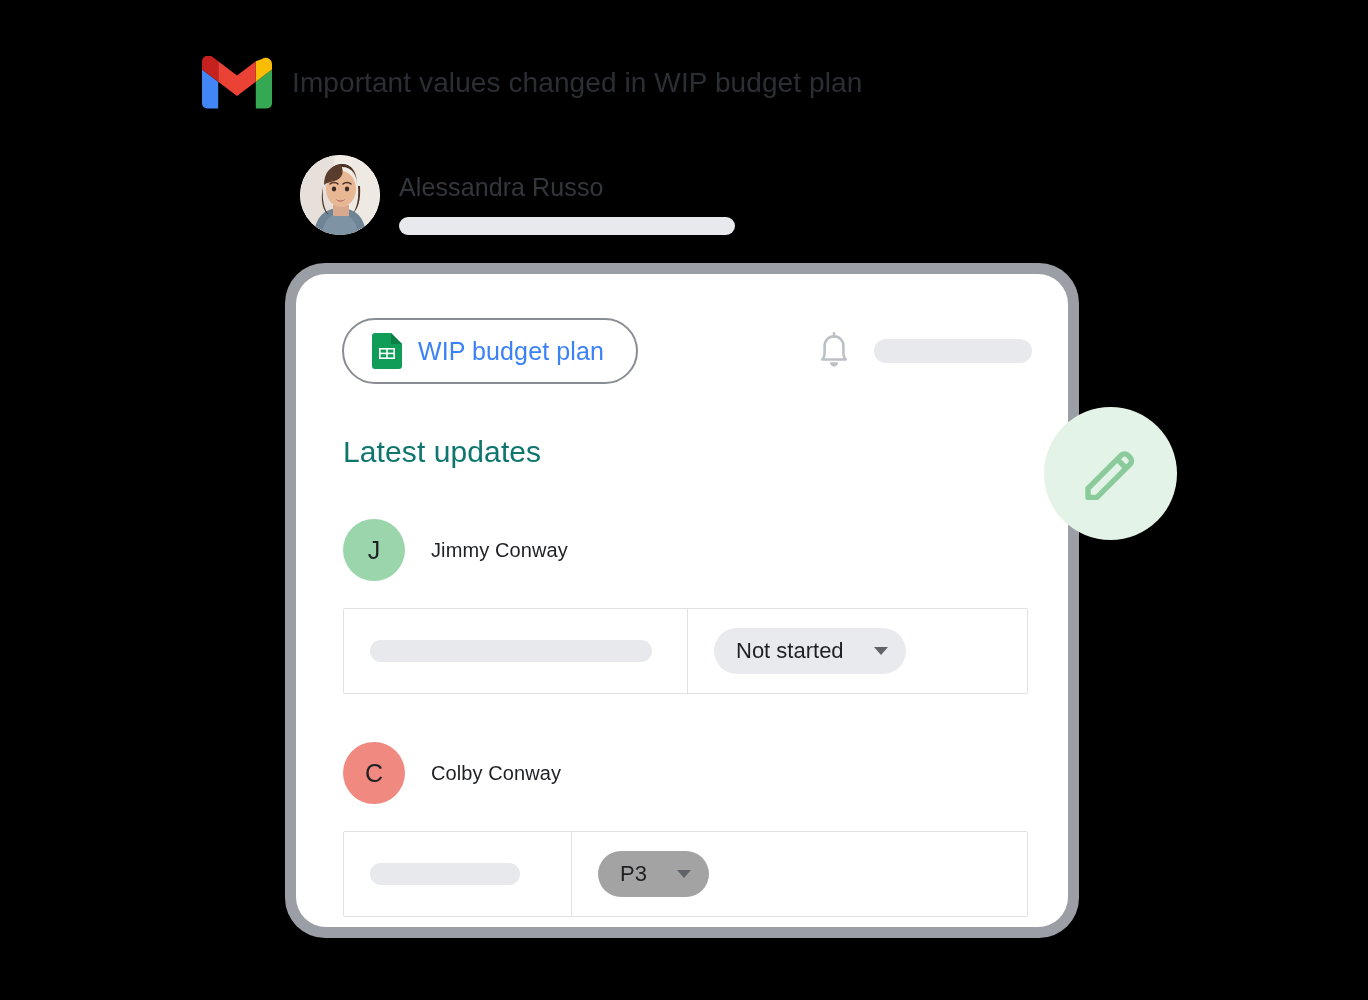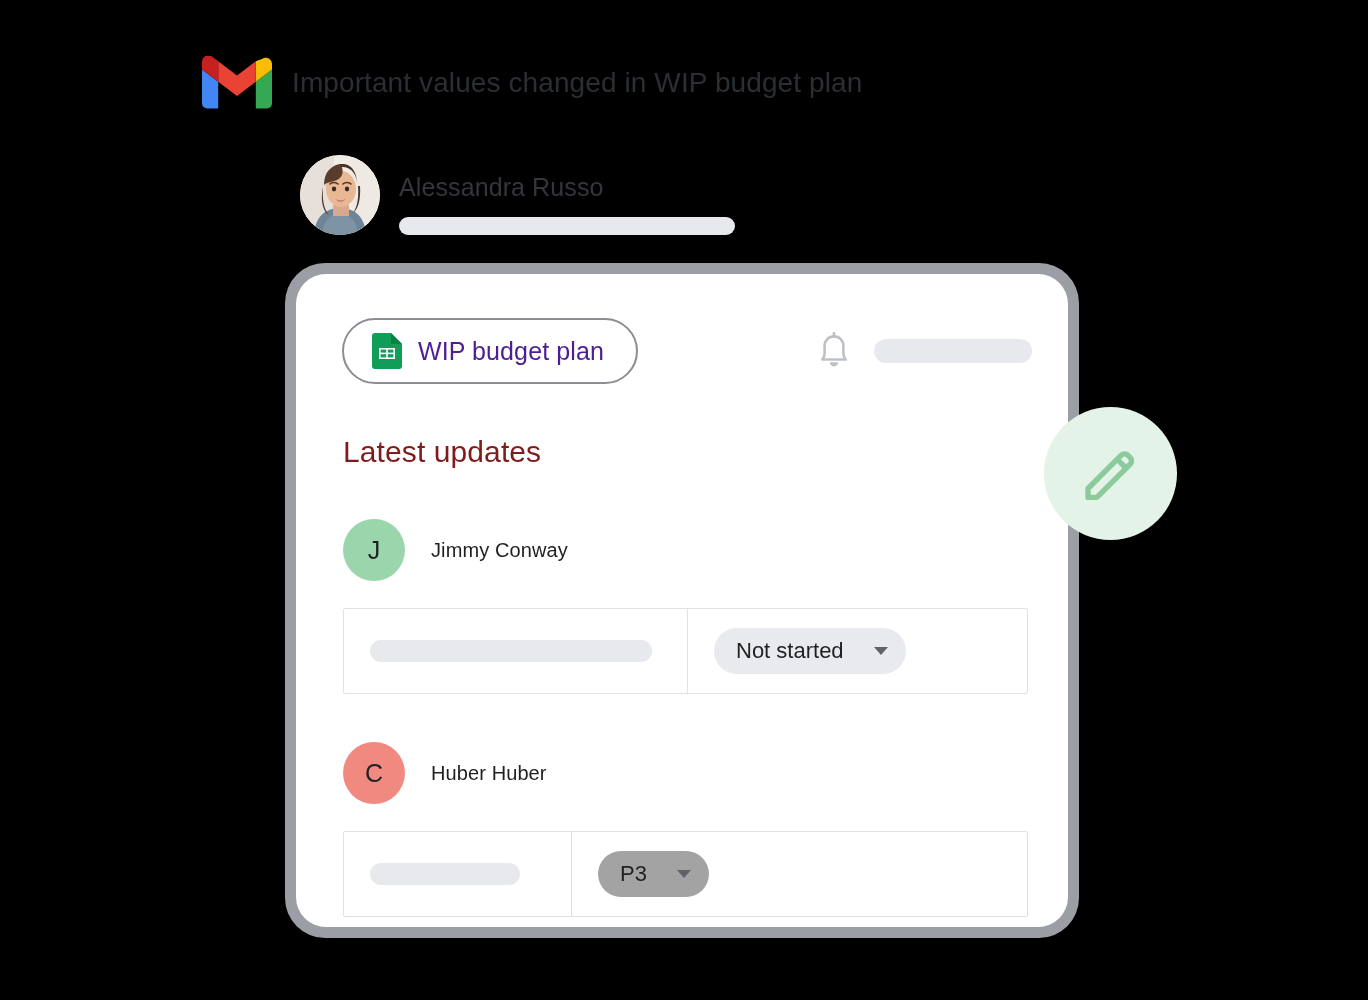--- a/index.html
+++ b/index.html
@@ -124,21 +124,21 @@
     border-radius: 34px;
     background: #ffffff;
     cursor: pointer;
   }
 
   .sheets-icon { width: 30px; height: 36px; flex: 0 0 auto; display: block; }
 
   .doc-chip-label {
     font-size: 25px;
     font-weight: 400;
-    color: #4c1d95;
+    color: #3b82f6;
     white-space: nowrap;
     letter-spacing: 0.1px;
   }
 
   .topbar-right {
     display: flex;
     align-items: center;
     gap: 23px;
     margin-left: auto;
     padding-right: 4px;
@@ -153,21 +153,21 @@
     background: #e7e9ec;
   }
 
   
   .section-title {
     position: absolute;
     left: 47px;
     top: 161px;
     font-size: 30px;
     font-weight: 500;
-    color: #7f1d1d;
+    color: #0f766e;
     letter-spacing: 0.1px;
   }
 
   
   .updates { position: absolute; left: 47px; top: 245px; right: 32px; }
 
   .update-group + .update-group { margin-top: 48px; }
 
   .person-row {
     display: flex;
@@ -356,21 +356,21 @@
                 <span>Not started</span>
                 <span class="caret"></span>
               </span>
             </div>
           </div>
         </div>
 
         <div class="update-group">
           <div class="person-row">
             <div class="person-avatar" style="background:#f08a81;">C</div>
-            <div class="person-name">Huber Huber</div>
+            <div class="person-name">Colby Conway</div>
           </div>
           <div class="data-table">
             <div class="data-cell" style="flex:0 0 228px;">
               <span class="cell-placeholder" style="width:150px;"></span>
             </div>
             <div class="data-cell" style="flex:0 0 229px;">
               <span class="value-chip" style="background:#a3a3a3;">
                 <span>P3</span>
                 <span class="caret"></span>
               </span>

